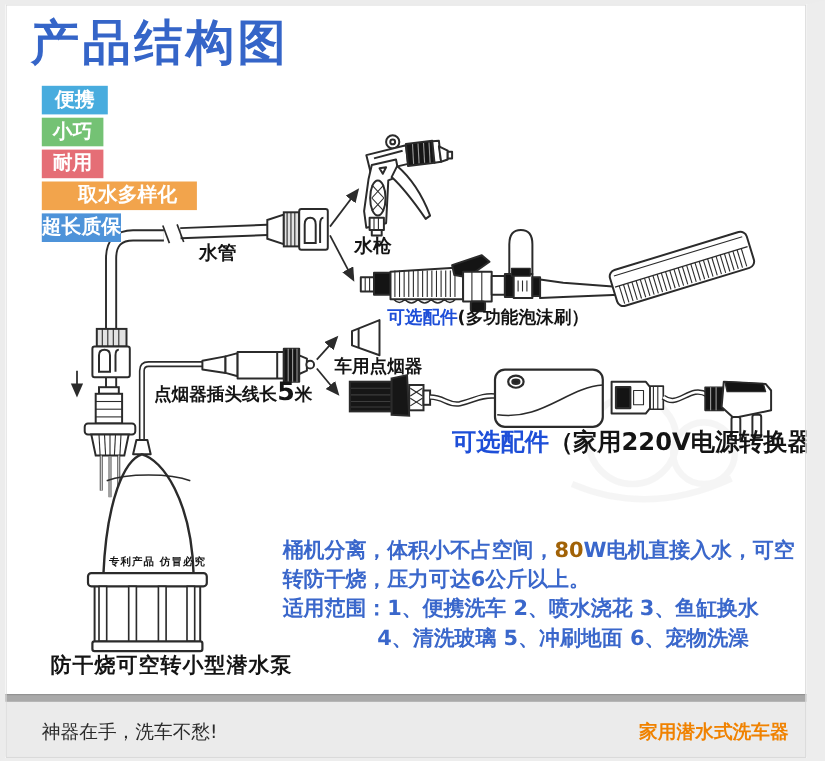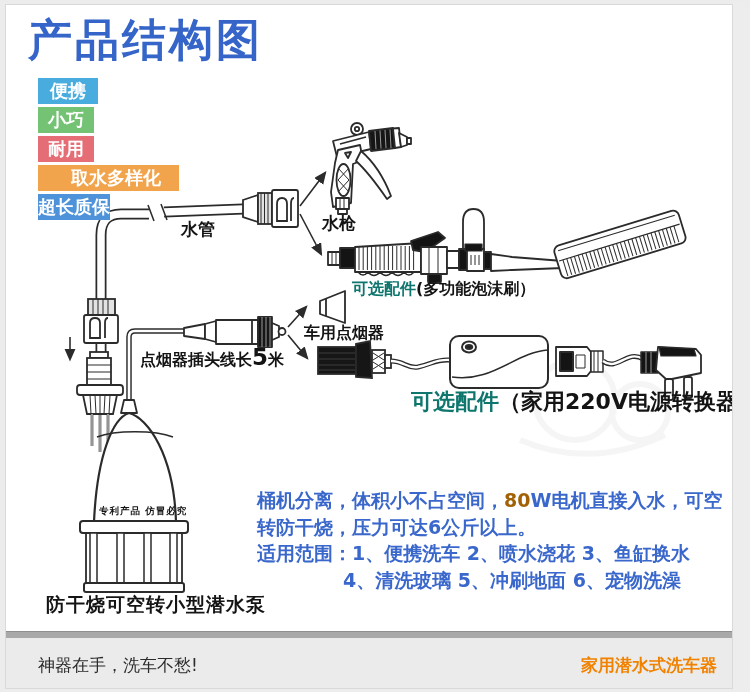--- a/index.html
+++ b/index.html
@@ -16,21 +16,21 @@
   }
   .badge-row{left:38px;top:78px;display:flex;gap:3px;flex-direction:column;}
   .badge{
     height:26px;line-height:26px;text-align:center;color:#ffffff;
     font-size:18px;font-weight:bold;white-space:nowrap;
   }
   .badge.b0{width:60px}.badge.b1{width:56px}.badge.b2{width:56px}
   .badge.b3{width:126px}.badge.b4{width:72px}
   
   .lbl{position:absolute;font-weight:bold;color:#141414;white-space:nowrap;}
-  .lbl .red{color:#0f766e;}
+  .lbl .red{color:#1d4ed8;}
   .lbl-hose{left:157px;top:218px;font-size:17px;margin-left:24px;}
   .lbl-gun{left:322px;top:212px;font-size:17px;}
   .lbl-foam{left:352px;top:279px;font-size:16px;}
   .lbl-carlighter{left:304px;top:323px;font-size:16px;}
   .lbl-cord{left:140px;top:344px;font-size:16px;}
   .lbl-cord .big{font-size:23px;}
   .lbl-adapter{left:411px;top:387px;font-size:22px;}
   .lbl-patent{left:99px;top:505px;font-size:9.5px;letter-spacing:1px;}
   .lbl-pump{left:46px;top:592px;font-size:19px;letter-spacing:1px;}
   

